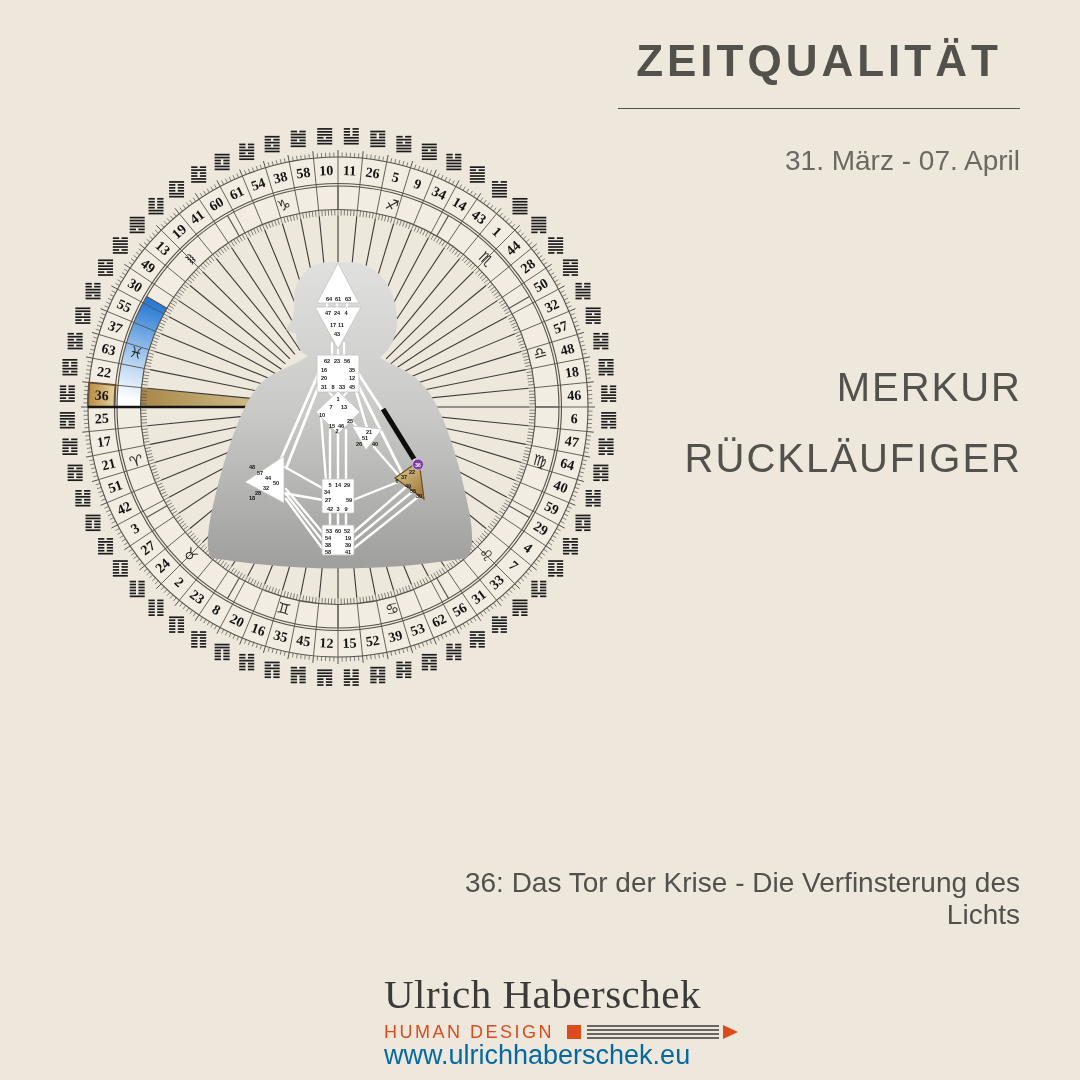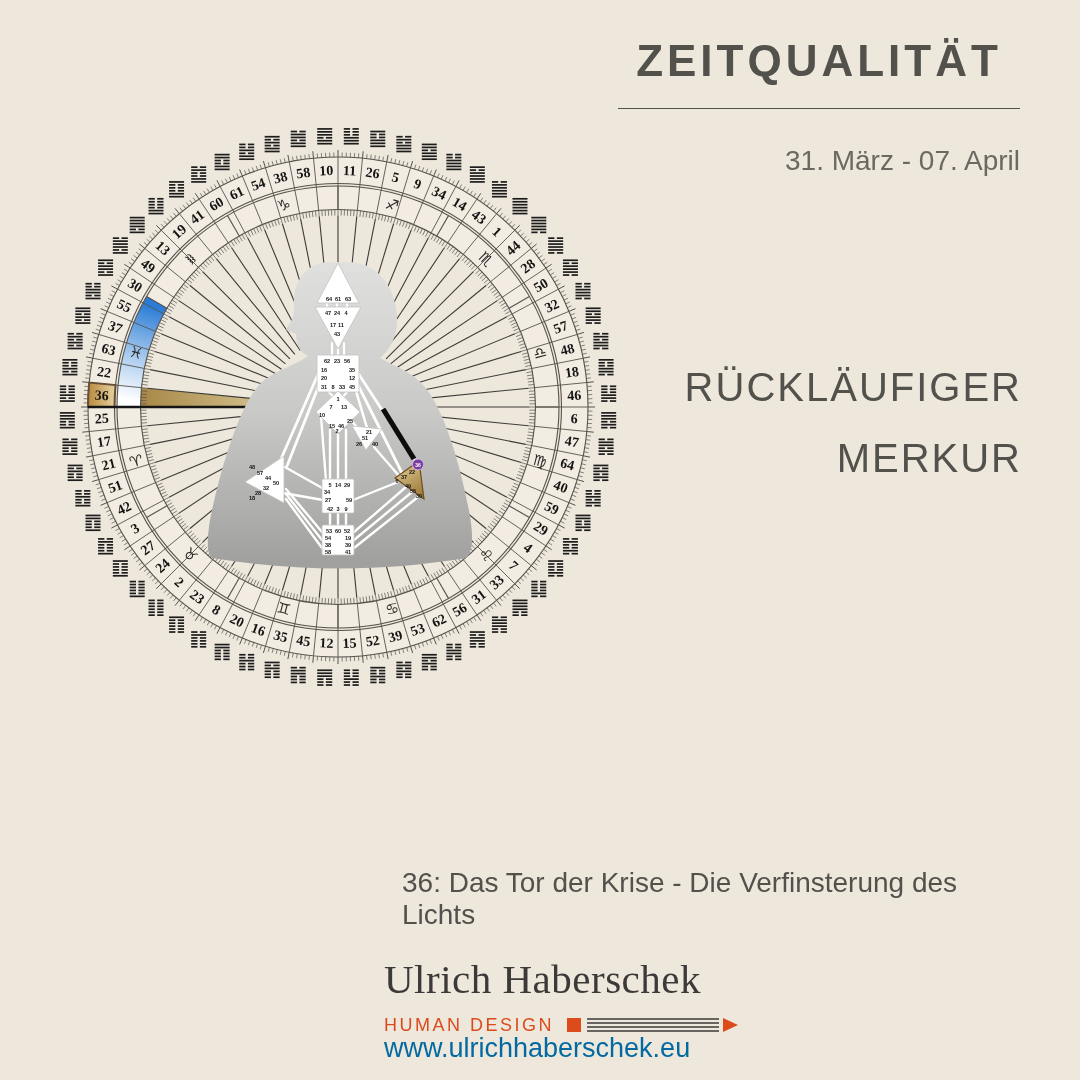--- a/index.html
+++ b/index.html
@@ -5,25 +5,25 @@
   html,body{margin:0;padding:0;background:var(--bg,#EDE7DC);}
   .page{position:relative;width:1080px;height:1080px;background:var(--bg,#EDE7DC);overflow:hidden;
         font-family:"Liberation Sans",sans-serif;color:var(--ink,#53514c);}
   #wheel-svg{position:absolute;left:0;top:0;width:1080px;height:1080px;}
   .header{position:absolute;top:36px;right:60px;width:402px;}
   .title{font-size:44px;letter-spacing:4px;text-align:center;font-weight:700;color:var(--ink,#53514c);}
   .rule{margin-top:22px;border:none;border-top:1.6px solid var(--ink,#53514c);width:100%;}
   .daterange{margin-top:36px;text-align:right;font-size:28px;color:var(--soft,#6b6962);}
   .headline{position:absolute;top:352px;right:58px;text-align:right;font-size:40px;line-height:71px;
             letter-spacing:2px;color:var(--ink,#53514c);}
-  .caption{position:absolute;top:867px;left:402px;width:618px;text-align:left;font-size:28px;
+  .caption{position:absolute;top:867px;left:402px;width:618px;text-align:right;font-size:28px;
            color:var(--ink,#53514c);}
   .brand{position:absolute;left:384px;top:955px;}
-  .brand-name{font-family:"Liberation Serif",serif;font-size:41px;color:#3b3a38;letter-spacing:0.5px;}
-  .brand-row{display:flex;align-items:center;margin-top:14px;height:16px;}
+  .brand-name{font-family:"Liberation Serif",serif;font-size:41px;color:#3b3a38;letter-spacing:0.5px;margin-top:15px;}
+  .brand-row{display:flex;align-items:center;margin-top:6px;height:16px;}
   .brand-tag{font-size:18px;letter-spacing:2.5px;color:var(--accent,#DD4B1C);}
   .brand-sq{width:14px;height:14px;background:var(--accent,#DD4B1C);margin-left:13px;}
   .brand-lines{margin-left:6px;}
   .brand-tri{width:0;height:0;border-left:15px solid var(--accent,#DD4B1C);
              border-top:7.5px solid transparent;border-bottom:7.5px solid transparent;margin-left:4px;}
   .brand-url{font-size:27px;color:#0369a1;}
 </style>
 </head>
 <body>
 
@@ -1884,22 +1884,22 @@
       </g>
     </svg>
 
   <div class="header">
     <div class="title">ZEITQUALITÄT</div>
     <hr class="rule">
     <div class="daterange">31. März - 07. April</div>
   </div>
 
   <div class="headline">
+    <div>MERKUR</div>
     <div>RÜCKLÄUFIGER</div>
-    <div>MERKUR</div>
   </div>
 
   <div class="caption">36: Das Tor der Krise - Die Verfinsterung des Lichts</div>
 
   <div class="brand">
     <div class="brand-name">Ulrich Haberschek</div>
     <div class="brand-row">
       <span class="brand-tag">HUMAN DESIGN</span>
       <span class="brand-sq"></span>
       <svg class="brand-lines" width="132" height="16" viewBox="0 0 132 16">

